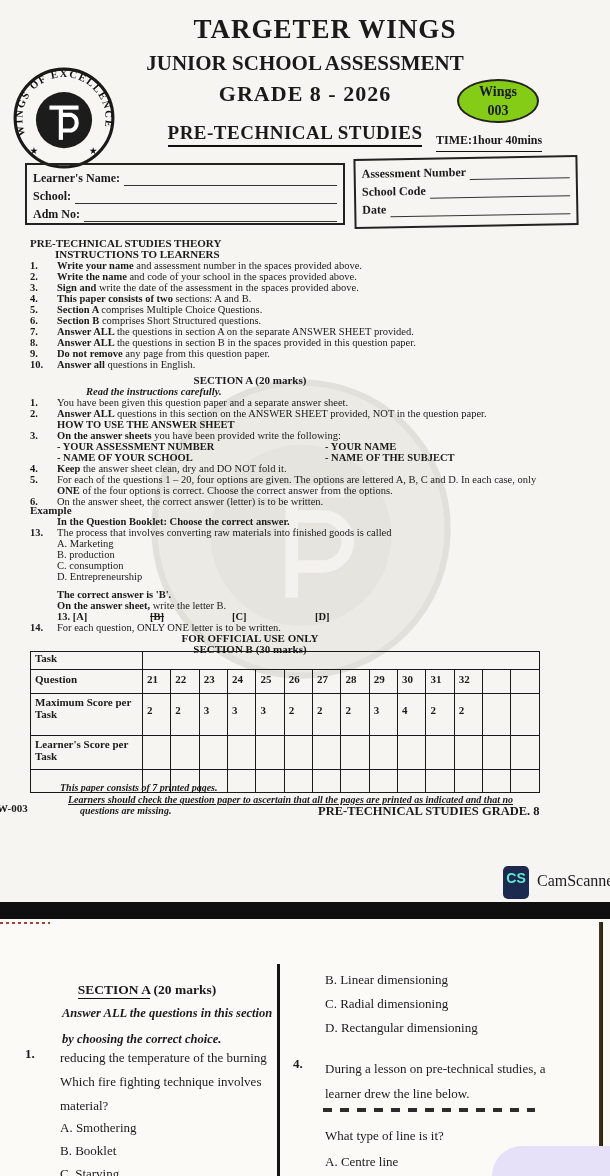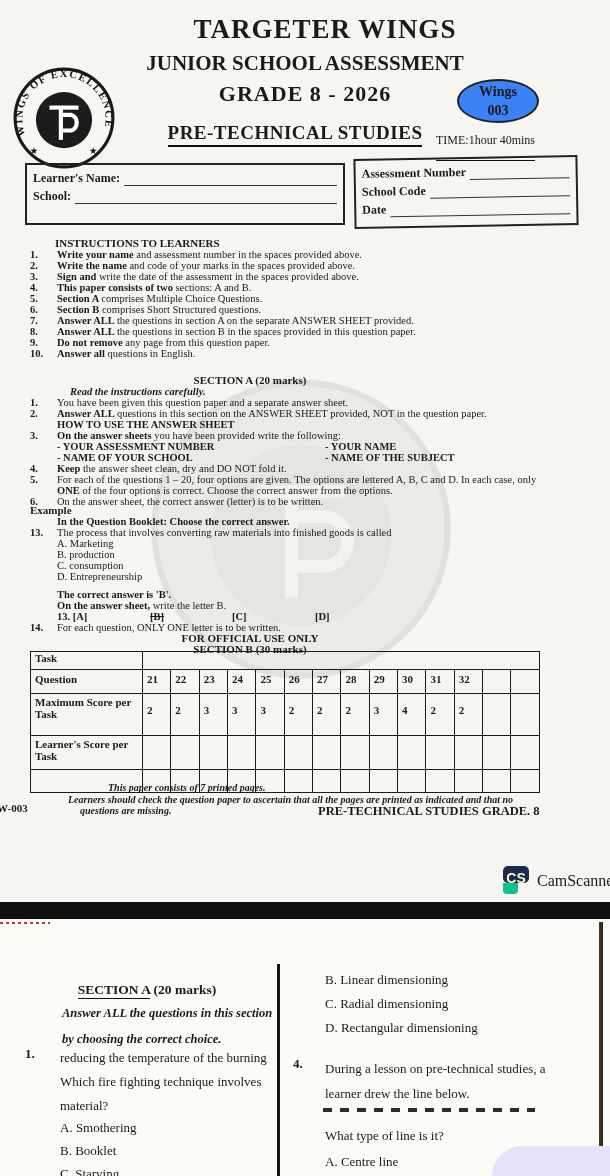--- a/index.html
+++ b/index.html
@@ -9,26 +9,26 @@
   
   .page1{position:absolute;left:0;top:0;width:610px;height:902px;background:#f7f5f1;}
   .p1-title{position:absolute;left:0;top:14px;width:610px;text-align:center;
             font-size:27px;font-weight:bold;letter-spacing:1px;padding-left:20px;}
   .p1-sub{position:absolute;left:0;top:51px;width:610px;text-align:center;
           font-size:21px;font-weight:bold;}
   .p1-grade{position:absolute;left:0;top:81px;width:610px;text-align:center;
             font-size:22px;font-weight:bold;letter-spacing:1px;}
   .badge{position:absolute;left:457px;top:79px;width:82px;height:44px;border:2.5px solid #222;
          border-radius:50%;text-align:center;font-weight:bold;font-size:14px;line-height:1.35;
-         padding-top:2px;box-sizing:border-box;background:#3b82f6;}
+         padding-top:2px;box-sizing:border-box;background:#84cc16;}
   .subject-wrap{position:absolute;left:110px;top:122px;width:370px;text-align:center;}
   .subject{display:inline-block;font-size:19px;font-weight:bold;border-bottom:2.5px solid #111;
            padding-bottom:1px;letter-spacing:.5px;}
-  .time{position:absolute;left:436px;top:133px;font-size:12px;font-weight:normal;
-        border-bottom:1.5px solid #111;padding-bottom:12px;}
+  .time{position:absolute;left:436px;top:133px;font-size:12px;font-weight:bold;
+        border-bottom:1.5px solid #111;padding-bottom:3px;}
   .logo{position:absolute;left:12px;top:66px;width:104px;height:104px;}
 
   .infobox{position:absolute;border:2px solid #222;box-sizing:border-box;background:transparent;
            font-size:12px;font-weight:bold;padding:3px 6px;}
   .box-left{left:25px;top:163px;width:320px;height:62px;}
   .box-right{left:354px;top:157px;width:224px;height:70px;transform:rotate(-1deg);}
   .ib-row{display:flex;align-items:flex-end;height:18px;}
   .ib-line{flex:1;border-bottom:1.5px solid #333;margin-left:4px;height:13px;}
 
   
@@ -36,52 +36,52 @@
   .blk-h1{font-weight:bold;font-size:11px;}
   .blk-h2{font-weight:bold;font-size:11px;margin-left:25px;}
   .ins-row{display:flex;}
   .ins-num{flex:none;width:27px;font-weight:bold;}
   .ins-text{flex:1;position:relative;}
   .ins-text .t2{position:absolute;left:268px;top:0;}
   .ins-text.b{font-weight:bold;}
   .gap{margin-top:7px;}
   .center-line{text-align:center;font-weight:bold;font-size:11px;width:440px;}
   .sa-head{width:440px;text-align:center;font-weight:bold;font-size:11px;}
-  .sa-read{font-weight:bold;font-style:italic;margin-left:40px;}
+  .sa-read{font-weight:bold;font-style:italic;margin-left:56px;}
 
   .letters-row{display:flex;margin-left:27px;font-weight:bold;}
   .letters-row span{display:inline-block;}
   .lt0{width:93px;} .lt1{width:82px;} .lt2{width:83px;}
   .strike{text-decoration:line-through;}
 
   
   .score-table{position:absolute;left:30px;top:651px;width:510px;border-collapse:collapse;
                table-layout:fixed;font-size:11px;font-weight:bold;}
   .score-table td{border:1.5px solid #1a1a1a;padding:0 0 0 4px;vertical-align:top;
                   line-height:12px;overflow:hidden;}
   .score-table .r-task td{height:17px;}
   .score-table .r-q td{height:20px;padding-top:3px;}
   .score-table .r-max td{height:31px;padding-top:2px;}
   .score-table .r-learner td{height:31px;padding-top:2px;}
   .score-table .r-empty td{height:22px;}
   .score-table td.vnum{padding-top:10px;}
 
   .footer-lines{position:absolute;left:0;top:782px;width:610px;font-size:10px;
                 font-weight:bold;font-style:italic;line-height:11.5px;}
-  .f1{margin-left:108px;} .f2{margin-left:68px;} .f3{margin-left:80px;}
+  .f1{margin-left:60px;} .f2{margin-left:68px;text-decoration:underline;} .f3{margin-left:80px;}
   .fcode{position:absolute;left:-3px;top:802px;font-size:11px;font-weight:bold;font-style:normal;}
   .fright{position:absolute;left:318px;top:804px;font-size:12.5px;font-weight:bold;font-style:normal;}
 
   
   .cs-row{position:absolute;left:503px;top:866px;display:flex;align-items:center;}
   .cs-iconwrap{position:relative;width:27px;height:29px;}
   .cs-teal{position:absolute;left:0;top:17px;width:15px;height:11px;background:#13bf92;
            border-radius:0 0 4px 4px;}
-  .cs-square{position:absolute;left:0;top:0;width:26px;height:17px;background:#1b2a4e;
-             border-radius:5px;color:#fef9c3;font-weight:bold;font-size:14px;text-align:center;
+  .cs-square{position:absolute;left:0;top:0;width:26px;height:33px;background:#1b2a4e;
+             border-radius:5px;color:#5eead4;font-weight:bold;font-size:14px;text-align:center;
              line-height:25px;font-family:"Liberation Sans","DejaVu Sans",sans-serif;}
   .cs-label{margin-left:7px;font-size:16px;color:#1b1b1b;}
 
   .band{position:absolute;left:0;top:902px;width:610px;height:17px;background:#0f0f0f;}
 
   
   .page2{position:absolute;left:0;top:919px;width:610px;height:257px;background:#fcfaf6;
          font-size:13px;}
   .red-dashes{position:absolute;left:0;top:3px;width:50px;height:2px;
               background:repeating-linear-gradient(90deg,#a8403a 0 3px,transparent 3px 6px);}
@@ -158,49 +158,54 @@
 
     <div class="infobox box-left">
       <div class="ib-row">
         <span>Learner's Name:</span>
         <span class="ib-line"></span>
       </div>
       <div class="ib-row">
         <span>School:</span>
         <span class="ib-line"></span>
       </div>
+      <div class="ib-row">
+        <span>Adm No:</span>
+        <span class="ib-line"></span>
+      </div>
     </div>
 
     <div class="infobox box-right">
       <div class="ib-row">
         <span>Assessment Number</span>
         <span class="ib-line"></span>
       </div>
       <div class="ib-row">
         <span>School Code</span>
         <span class="ib-line"></span>
       </div>
       <div class="ib-row">
         <span>Date</span>
         <span class="ib-line"></span>
       </div>
     </div>
 
     <div class="txtblock" style="top:238px;">
+      <div class="blk-h1">PRE-TECHNICAL STUDIES THEORY</div>
       <div class="blk-h2">INSTRUCTIONS TO LEARNERS</div>
       <div>
 
           <div class="ins-row">
             <span class="ins-num">1.</span>
             <span class="ins-text"><b>Write your name </b><span>and assessment number in the spaces provided above.</span></span>
           </div>
 
           <div class="ins-row">
             <span class="ins-num">2.</span>
-            <span class="ins-text"><b>Write the name </b><span>and code of your marks in the spaces provided above.</span></span>
+            <span class="ins-text"><b>Write the name </b><span>and code of your school in the spaces provided above.</span></span>
           </div>
 
           <div class="ins-row">
             <span class="ins-num">3.</span>
             <span class="ins-text"><b>Sign and </b><span>write the date of the assessment in the spaces provided above.</span></span>
           </div>
 
           <div class="ins-row">
             <span class="ins-num">4.</span>
             <span class="ins-text"><b>This paper consists of two </b><span>sections: A and B.</span></span>

